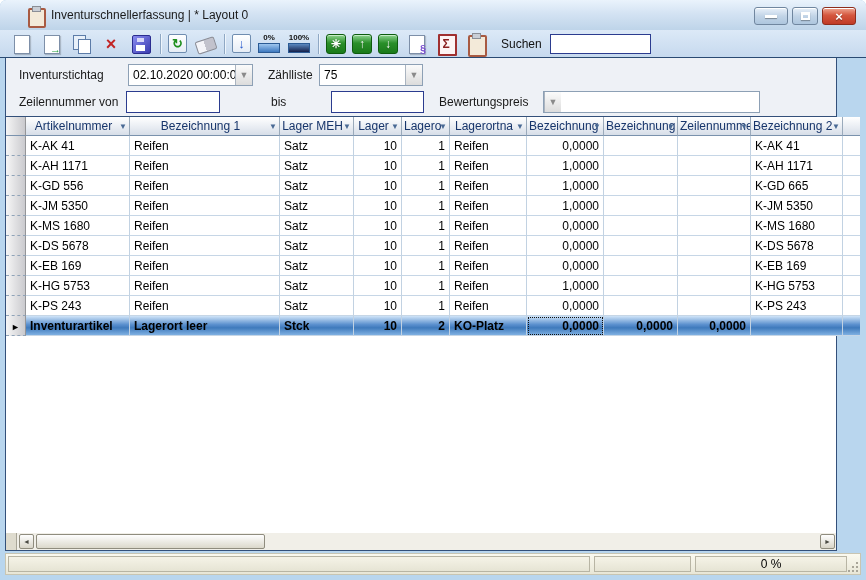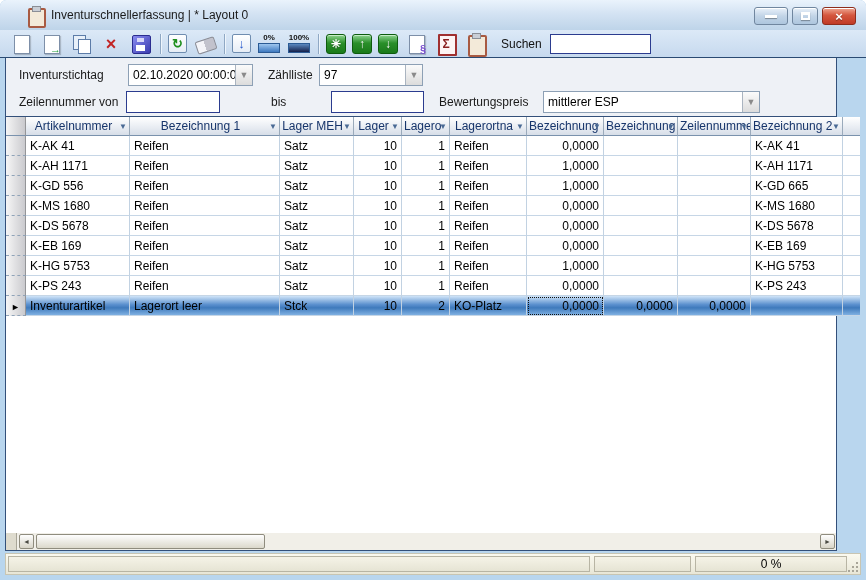--- a/index.html
+++ b/index.html
@@ -94,21 +94,21 @@
   .grid th .arrow { position:absolute; right:2px; top:5px; font-size:8px; color:#4a6a95; }
   .grid th.selhead { background:linear-gradient(90deg,#f5f5f5,#c9c9cd); border-right:1px solid #949598; padding:0; }
   .grid th.fillhead { padding:0; border-right:none; }
   .grid td.cell { border-right:1px solid #c2d2e2; border-bottom:1px solid #c6d6e6; padding:0 4px; height:20px;
     font-size:12px; background:#fff; white-space:nowrap; overflow:hidden; }
   .grid td.num { text-align:right; }
   .grid td.selcell { width:20px; background:linear-gradient(90deg,#f6f6f6,#cacace);
     border-right:1px solid #949598; border-bottom:1px dashed #8fa3b8; text-align:center; padding:0; }
   .grid td.fillcell { border-right:none; border-bottom:1px solid #c6d6e6; background:#fff; padding:0; }
   .grid tr.selected td.cell, .grid tr.selected td.fillcell {
-    background:linear-gradient(#cfe4f8,#5b90ce 45%,#3f7abc 62%,#7fb0e2); font-weight:normal; }
+    background:linear-gradient(#cfe4f8,#5b90ce 45%,#3f7abc 62%,#7fb0e2); font-weight:bold; }
   .grid tr.selected td.focused { outline:1px dotted #101010; outline-offset:-2px; }
   .rowarrow { font-size:9px; color:#000; line-height:1; }
   
   .hscroll { position:absolute; left:0; right:0; bottom:0; height:17px; background:#f1efe8; }
   .sb-corner { position:absolute; left:0; top:0; width:11px; height:17px; background:#dedbce; border-right:1px solid #a8a598; }
   .sb-btn { position:absolute; top:1px; height:15px; background:linear-gradient(#fefefe,#d8d5c8);
     border:1px solid #8f8c7e; border-radius:2px; display:flex; align-items:center; justify-content:center;
     font-size:7px; color:#4a4a42; }
   .sb-left { left:13px; width:15px; }
   .sb-right { right:1px; width:15px; }
@@ -199,32 +199,31 @@
     <div class="formpanel" data-name="filter-form">
       <span class="flabel" style="left:13px;top:10px" data-name="inventurstichtag-label">Inventurstichtag</span>
       <div class="combo" style="left:122px;top:6px;width:125px" data-name="inventurstichtag-combobox">
         <span class="ctext" data-name="inventurstichtag-value">02.10.2020 00:00:00</span>
         <span class="cbtn" data-name="inventurstichtag-dropdown-button">
             <span data-name="chevron-down-icon">▼</span>
           </span>
       </div>
       <span class="flabel" style="left:262px;top:10px" data-name="zaehlliste-label">Zählliste</span>
       <div class="combo" style="left:313px;top:6px;width:104px" data-name="zaehlliste-combobox">
-        <span class="ctext" data-name="zaehlliste-value">97</span>
+        <span class="ctext" data-name="zaehlliste-value">75</span>
         <span class="cbtn" data-name="zaehlliste-dropdown-button">
             <span data-name="chevron-down-icon">▼</span>
           </span>
       </div>
       <span class="flabel" style="left:13px;top:37px" data-name="zeilennummer-von-label">Zeilennummer von</span>
       <input class="textbox" style="left: 120px; top: 33px; width: 94px;" type="text" data-name="zeilennummer-von-input" value="">
       <span class="flabel" style="left:265px;top:37px" data-name="bis-label">bis</span>
       <input class="textbox" style="left: 325px; top: 33px; width: 93px;" type="text" data-name="bis-input" value="">
       <span class="flabel" style="left:433px;top:37px" data-name="bewertungspreis-label">Bewertungspreis</span>
       <div class="combo" style="left:537px;top:33px;width:217px" data-name="bewertungspreis-combobox">
-        <span class="ctext" data-name="bewertungspreis-value">mittlerer ESP</span>
         <span class="cbtn" data-name="bewertungspreis-dropdown-button">
             <span data-name="chevron-down-icon">▼</span>
           </span>
       </div>
     </div>
 
     <table class="grid" data-name="inventory-grid">
       <colgroup>
         <col style="width:20px">
           <col style="width:104px">
@@ -293,20 +292,34 @@
             <td class="cell num" data-name="cell-lagero">1</td>
             <td class="cell" data-name="cell-lagerortna">Reifen</td>
             <td class="cell num" data-name="cell-sollbestand">1,0000</td>
             <td class="cell num" data-name="cell-istbestand"></td>
             <td class="cell num" data-name="cell-mengendiffe"></td>
             <td class="cell" data-name="cell-bezeichnung2">K-GD 665</td>
             <td class="fillcell" data-name="row-filler"></td>
           </tr>
           <tr class="" data-name="grid-row">
             <td class="selcell" data-name="row-selector"></td>
+            <td class="cell" data-name="cell-artikelnummer">K-JM 5350</td>
+            <td class="cell" data-name="cell-bezeichnung1">Reifen</td>
+            <td class="cell" data-name="cell-lager-meh">Satz</td>
+            <td class="cell num" data-name="cell-lager">10</td>
+            <td class="cell num" data-name="cell-lagero">1</td>
+            <td class="cell" data-name="cell-lagerortna">Reifen</td>
+            <td class="cell num" data-name="cell-sollbestand">1,0000</td>
+            <td class="cell num" data-name="cell-istbestand"></td>
+            <td class="cell num" data-name="cell-mengendiffe"></td>
+            <td class="cell" data-name="cell-bezeichnung2">K-JM 5350</td>
+            <td class="fillcell" data-name="row-filler"></td>
+          </tr>
+          <tr class="" data-name="grid-row">
+            <td class="selcell" data-name="row-selector"></td>
             <td class="cell" data-name="cell-artikelnummer">K-MS 1680</td>
             <td class="cell" data-name="cell-bezeichnung1">Reifen</td>
             <td class="cell" data-name="cell-lager-meh">Satz</td>
             <td class="cell num" data-name="cell-lager">10</td>
             <td class="cell num" data-name="cell-lagero">1</td>
             <td class="cell" data-name="cell-lagerortna">Reifen</td>
             <td class="cell num" data-name="cell-sollbestand">0,0000</td>
             <td class="cell num" data-name="cell-istbestand"></td>
             <td class="cell num" data-name="cell-mengendiffe"></td>
             <td class="cell" data-name="cell-bezeichnung2">K-MS 1680</td>

